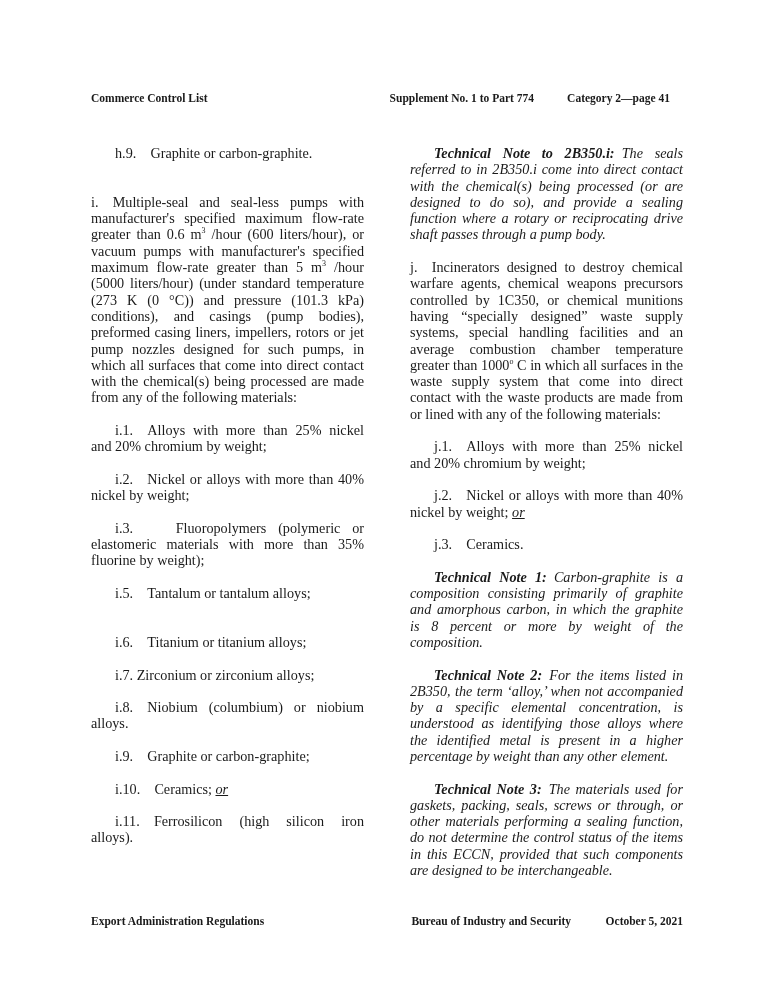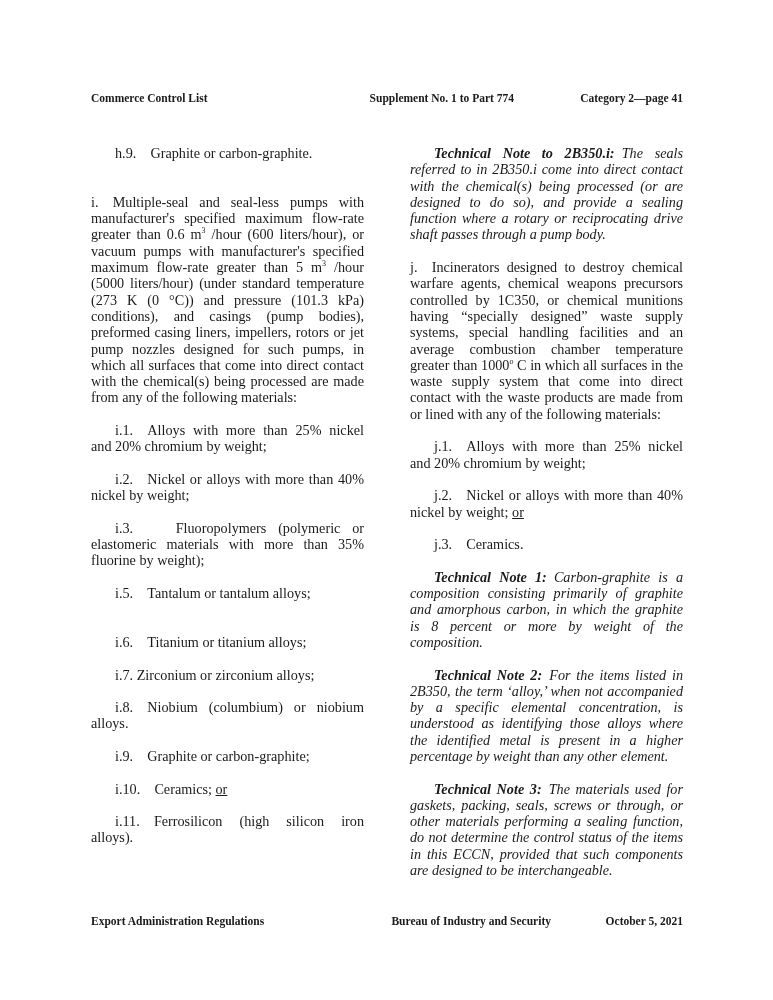--- a/index.html
+++ b/index.html
@@ -5,41 +5,41 @@
   html, body { margin: 0; padding: 0; background: #ffffff; }
   body {
     width: 773px; height: 1000px; position: relative; overflow: hidden;
     font-family: "Liberation Serif", "DejaVu Serif", serif;
     color: #1a1a1a;
   }
   .hdr, .ftr {
     position: absolute; left: 91px; width: 592px;
     font-family: "Liberation Serif", serif;
     font-weight: bold; font-size: 11.5px;
-    display: flex; justify-content: space-between; align-items: baseline;
+    display: flex; justify-content: space-between; align-items: baseline; gap: 20px;
   }
   .hdr { top: 92px; }
   .ftr { top: 915px; }
   .hdr .c1 { width: 200px; }
   .hdr .c2 { width: 200px; text-align: right; margin-left: 23px; }
-  .hdr .c3 { flex: 1; text-align: right; }
+  .hdr .c3 { flex: 1; text-align: center; }
   .ftr .c1 { width: 230px; }
   .ftr .c2 { width: 230px; text-align: right; }
   .ftr .c3 { flex: 1; text-align: right; }
 
   .col {
     position: absolute; top: 145px; width: 273px;
     font-size: 14.2px; line-height: 16.3px;
   }
   .col.left { left: 91px; }
   .col.right { left: 410px; }
   .col p { margin: 0 0 16.3px 0; text-align: justify; }
   .col p.ind { text-indent: 24px; }
   .col p.gap { margin-bottom: 32.6px; }
-  .u { text-decoration: underline; }
+  .u { text-decoration: underline; font-style: italic; }
   sup { font-size: 8px; line-height: 0; vertical-align: 6px; }
   .note .lead { font-weight: bold; font-style: italic; }
   .note { font-style: italic; }
 </style>
 </head>
 <body>
 
 <div class="hdr">
   <span class="c1">Commerce Control List</span>
   <span class="c2">Supplement No. 1 to Part 774</span>

